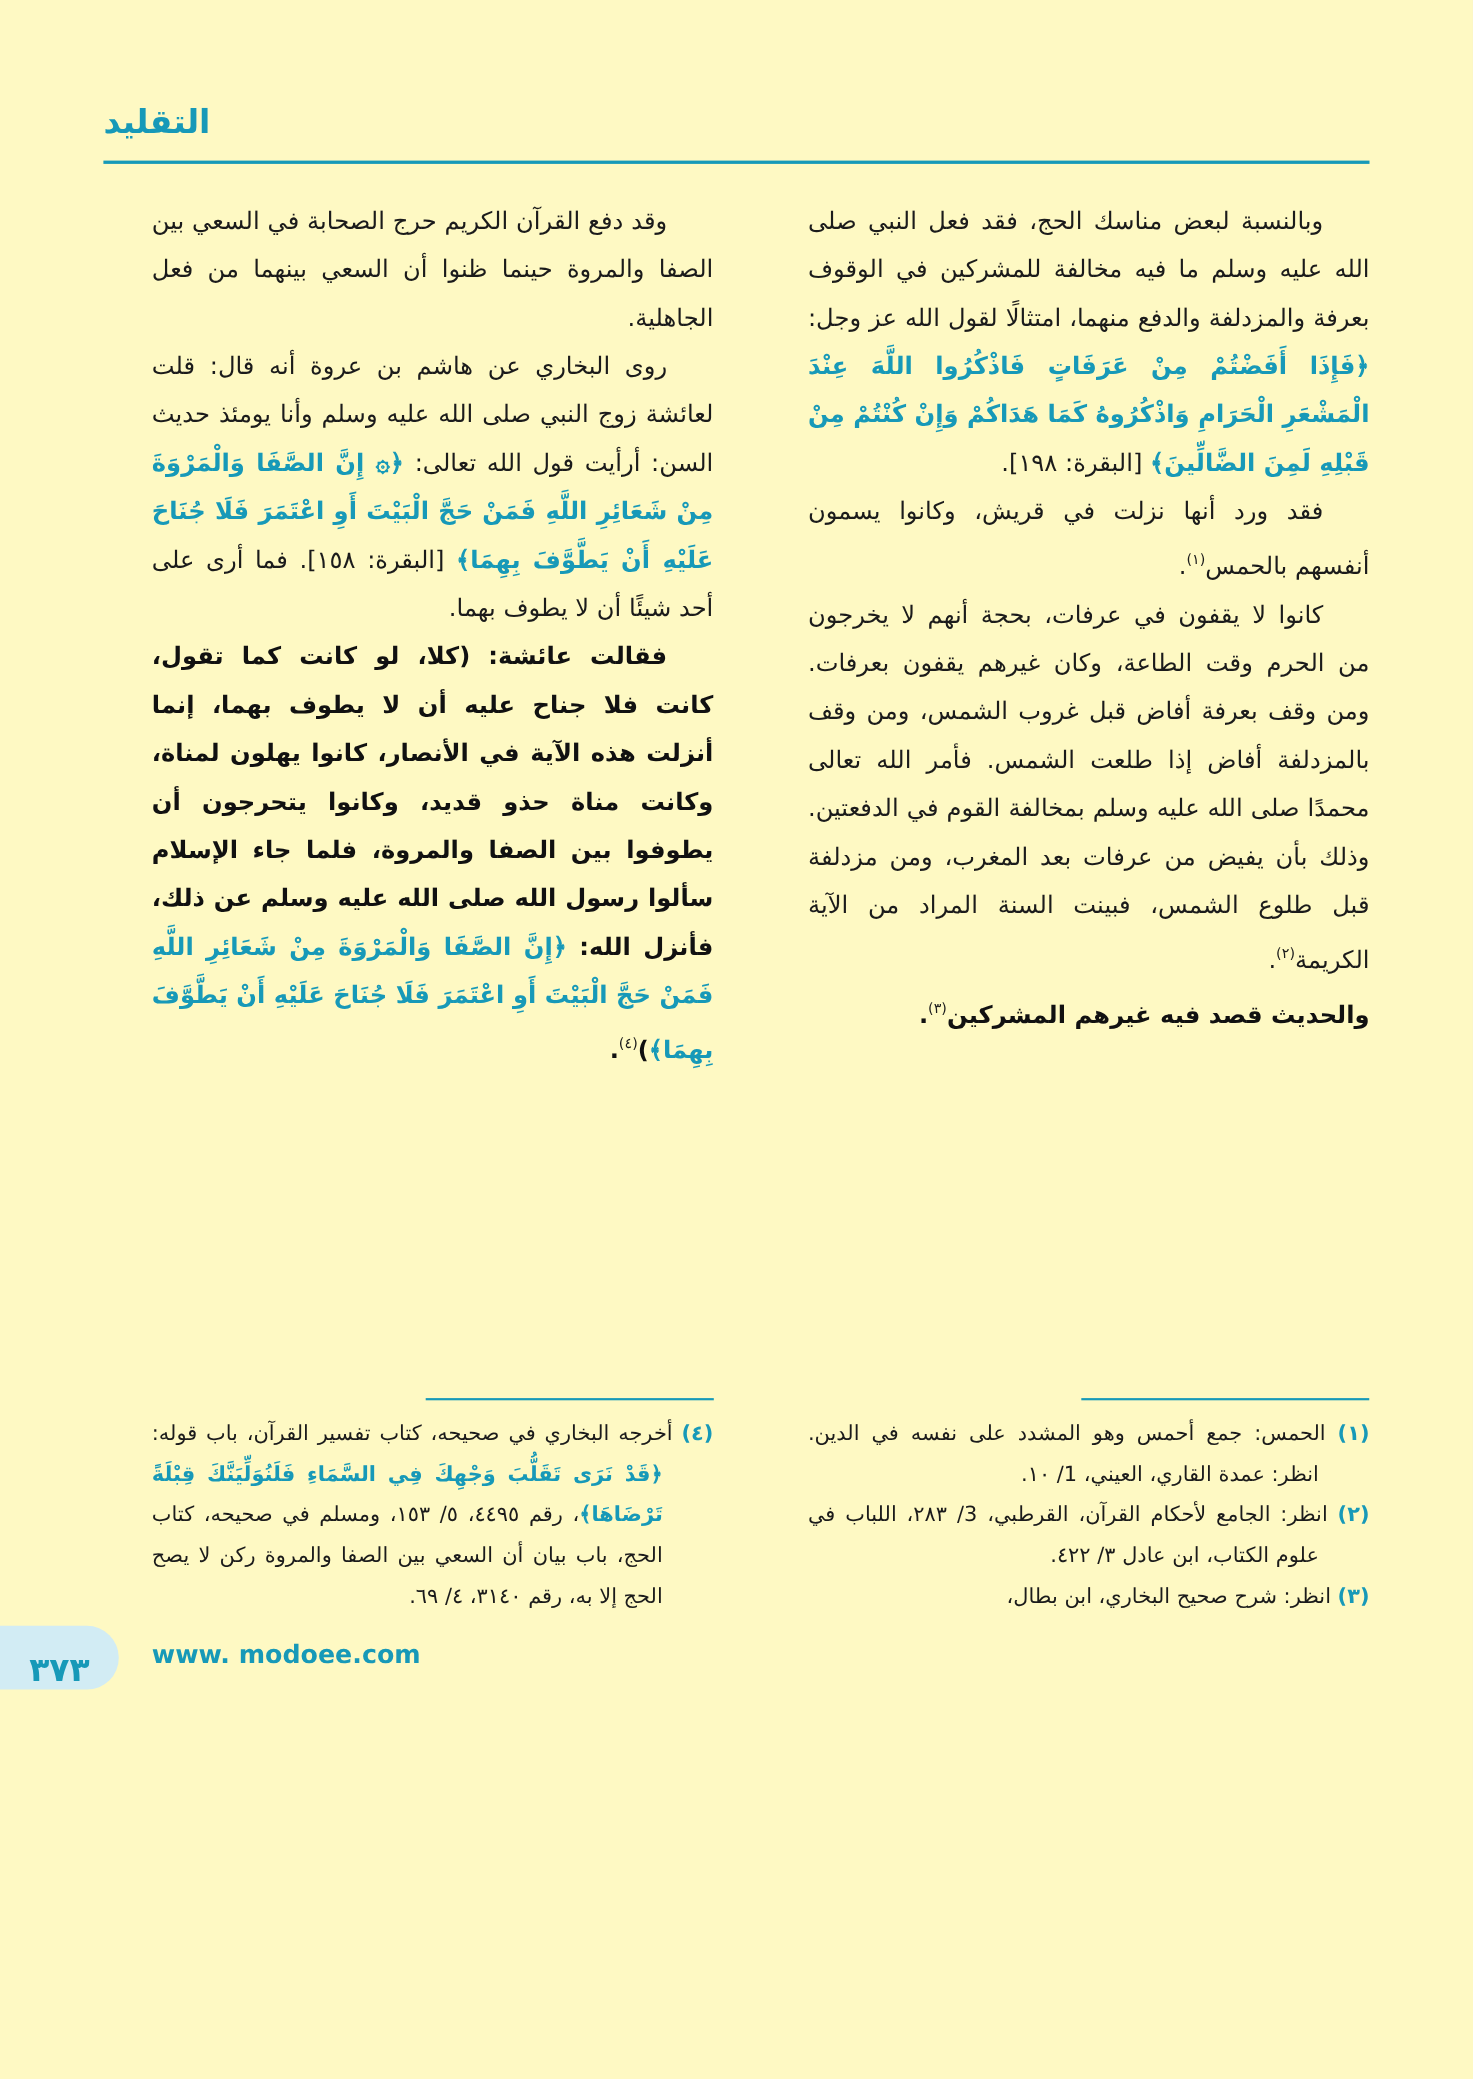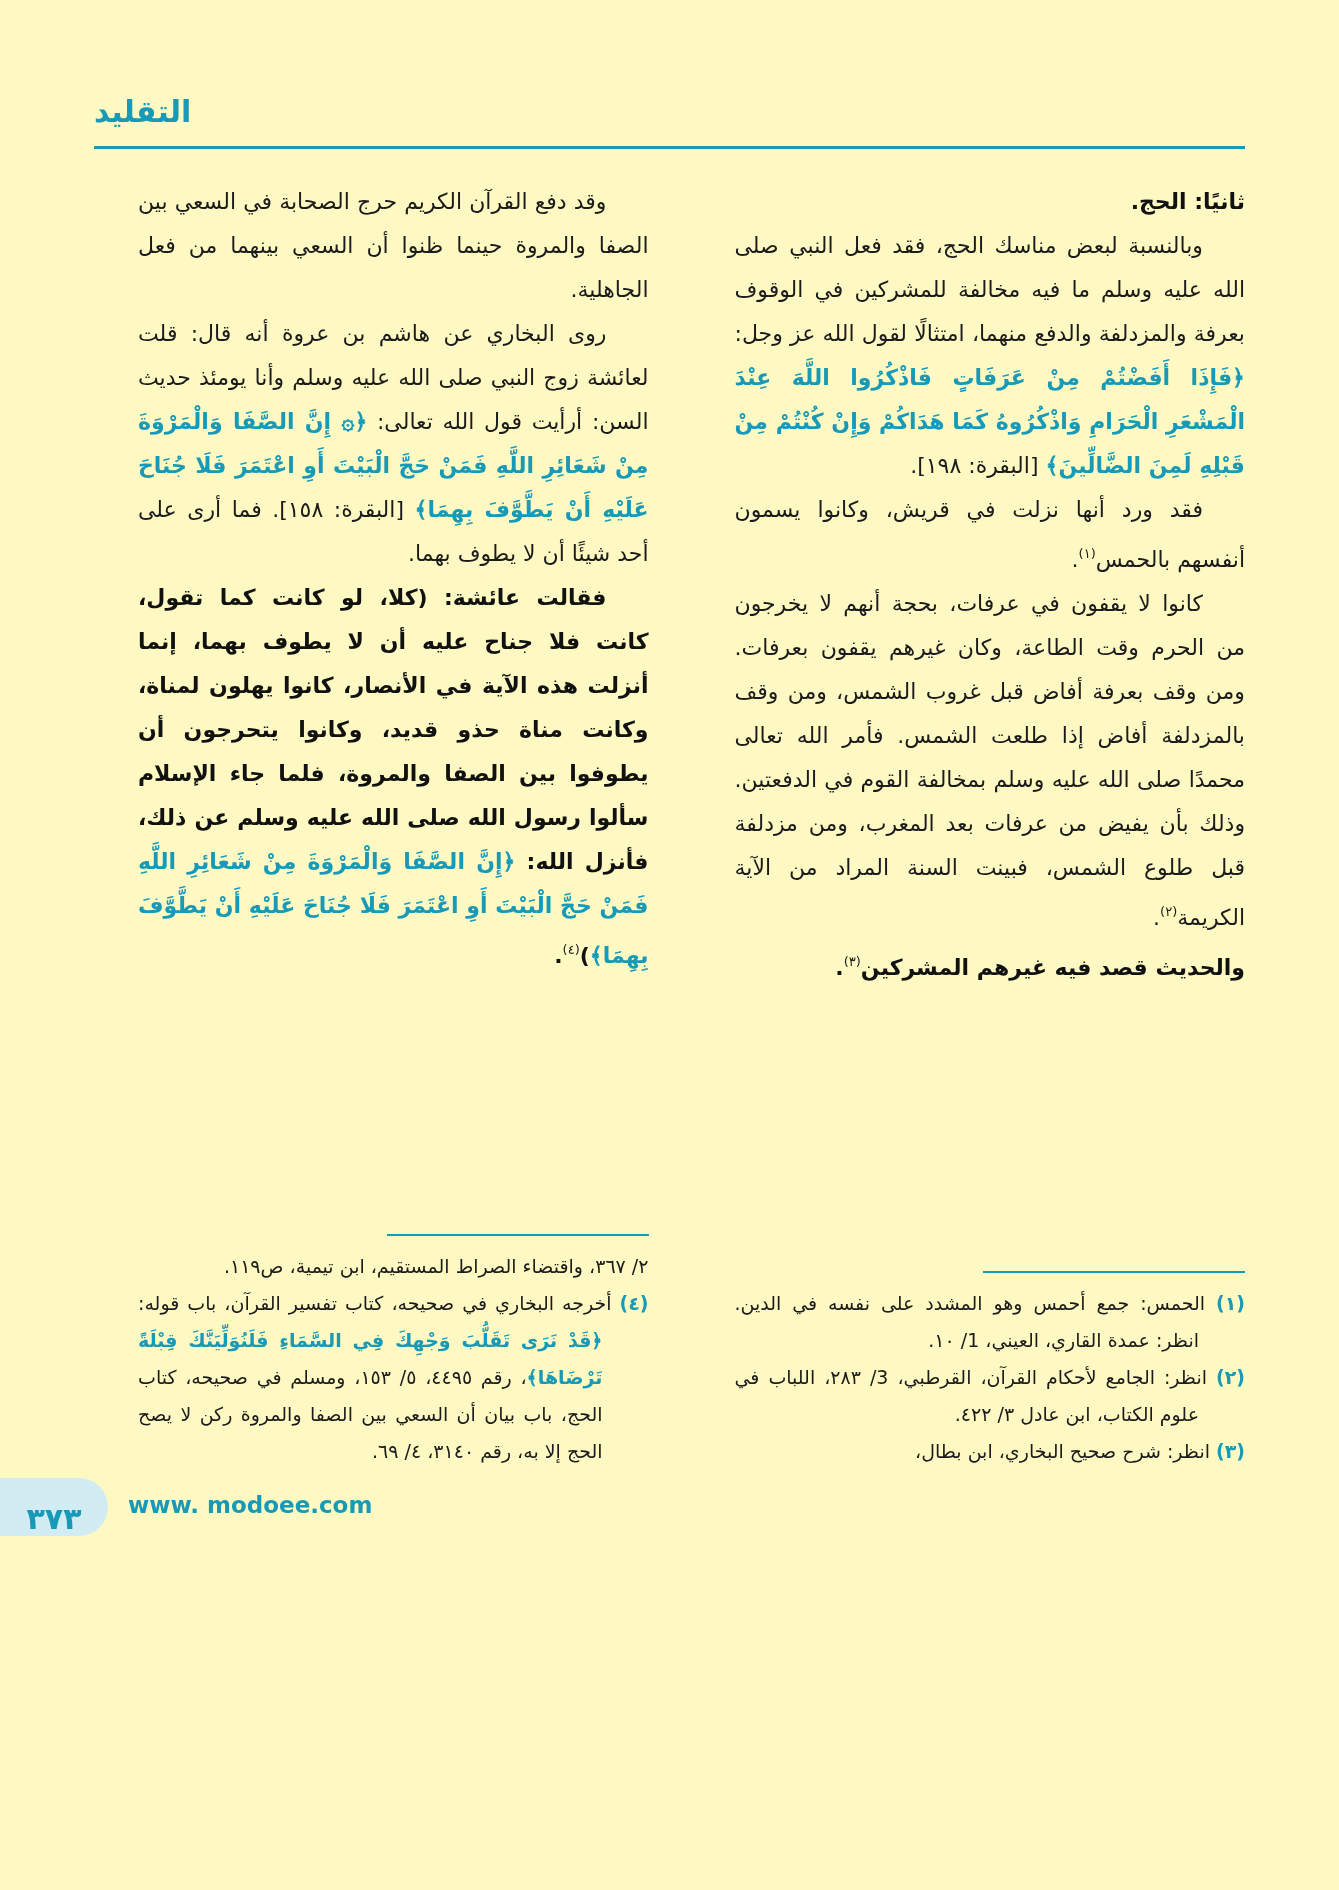--- a/index.html
+++ b/index.html
@@ -92,21 +92,21 @@
     border-radius: 0 29px 29px 0;
     display: flex;
     align-items: flex-end;
     justify-content: center;
     font-size: 30px;
     font-weight: bold;
     color: var(--accent);
   }
   .website {
     position: absolute;
-    left: 128px;
+    left: 138px;
     top: 14px;
     color: var(--accent);
     font-size: 23px;
     font-weight: bold;
     direction: ltr;
     font-family: "DejaVu Sans", sans-serif;
   }
 </style>
 </head>
 <body>
@@ -114,21 +114,20 @@
 <div class="page">
 
   <div class="running-head">التقليد</div>
 
   <div class="head-rule"></div>
 
   <div class="columns">
 
     <div class="column">
       <div class="col-body">
-          <p class="para"><span class="seg-b">ثانيًا: الحج.</span></p>
           <p class="para indent"><span class="seg-n">وبالنسبة لبعض مناسك الحج، فقد فعل النبي صلى الله عليه وسلم ما فيه مخالفة للمشركين في الوقوف بعرفة والمزدلفة والدفع منهما، امتثالًا لقول الله عز وجل: </span><span class="seg-q">﴿فَإِذَا أَفَضْتُمْ مِنْ عَرَفَاتٍ فَاذْكُرُوا اللَّهَ عِنْدَ الْمَشْعَرِ الْحَرَامِ وَاذْكُرُوهُ كَمَا هَدَاكُمْ وَإِنْ كُنْتُمْ مِنْ قَبْلِهِ لَمِنَ الضَّالِّينَ﴾</span><span class="seg-n"> [البقرة: ١٩٨].</span></p>
           <p class="para indent"><span class="seg-n">فقد ورد أنها نزلت في قريش، وكانوا يسمون أنفسهم بالحمس</span><span class="seg-sup">(١)</span><span class="seg-n">.</span></p>
           <p class="para indent"><span class="seg-n">كانوا لا يقفون في عرفات، بحجة أنهم لا يخرجون من الحرم وقت الطاعة، وكان غيرهم يقفون بعرفات. ومن وقف بعرفة أفاض قبل غروب الشمس، ومن وقف بالمزدلفة أفاض إذا طلعت الشمس. فأمر الله تعالى محمدًا صلى الله عليه وسلم بمخالفة القوم في الدفعتين. وذلك بأن يفيض من عرفات بعد المغرب، ومن مزدلفة قبل طلوع الشمس، فبينت السنة المراد من الآية الكريمة</span><span class="seg-sup">(٢)</span><span class="seg-n">.</span></p>
           <p class="para"><span class="seg-b">والحديث قصد فيه غيرهم المشركين</span><span class="seg-sup">(٣)</span><span class="seg-b">.</span></p>
         </div>
       <div class="footnotes">
         <div class="fn-rule"></div>
         <div>
             <p class="para hang"><span class="seg-fn">(١)</span><span class="seg-n"> الحمس: جمع أحمس وهو المشدد على نفسه في الدين. انظر: عمدة القاري، العيني، 1/ ١٠.</span></p>
             <p class="para hang"><span class="seg-fn">(٢)</span><span class="seg-n"> انظر: الجامع لأحكام القرآن، القرطبي، 3/ ٢٨٣، اللباب في علوم الكتاب، ابن عادل ٣/ ٤٢٢.</span></p>
@@ -139,21 +138,20 @@
 
     <div class="column">
       <div class="col-body">
           <p class="para indent"><span class="seg-n">وقد دفع القرآن الكريم حرج الصحابة في السعي بين الصفا والمروة حينما ظنوا أن السعي بينهما من فعل الجاهلية.</span></p>
           <p class="para indent"><span class="seg-n">روى البخاري عن هاشم بن عروة أنه قال: قلت لعائشة زوج النبي صلى الله عليه وسلم وأنا يومئذ حديث السن: أرأيت قول الله تعالى: </span><span class="seg-q">﴿۞ إِنَّ الصَّفَا وَالْمَرْوَةَ مِنْ شَعَائِرِ اللَّهِ فَمَنْ حَجَّ الْبَيْتَ أَوِ اعْتَمَرَ فَلَا جُنَاحَ عَلَيْهِ أَنْ يَطَّوَّفَ بِهِمَا﴾</span><span class="seg-n"> [البقرة: ١٥٨]. فما أرى على أحد شيئًا أن لا يطوف بهما.</span></p>
           <p class="para indent"><span class="seg-b">فقالت عائشة: (كلا، لو كانت كما تقول، كانت فلا جناح عليه أن لا يطوف بهما، إنما أنزلت هذه الآية في الأنصار، كانوا يهلون لمناة، وكانت مناة حذو قديد، وكانوا يتحرجون أن يطوفوا بين الصفا والمروة، فلما جاء الإسلام سألوا رسول الله صلى الله عليه وسلم عن ذلك، فأنزل الله: </span><span class="seg-q">﴿إِنَّ الصَّفَا وَالْمَرْوَةَ مِنْ شَعَائِرِ اللَّهِ فَمَنْ حَجَّ الْبَيْتَ أَوِ اعْتَمَرَ فَلَا جُنَاحَ عَلَيْهِ أَنْ يَطَّوَّفَ بِهِمَا﴾</span><span class="seg-b">)</span><span class="seg-sup">(٤)</span><span class="seg-b">.</span></p>
         </div>
       <div class="footnotes">
         <div class="fn-rule"></div>
         <div>
-            <p class="para"><span class="seg-n">٢/ ٣٦٧، واقتضاء الصراط المستقيم، ابن تيمية، ص١١٩.</span></p>
             <p class="para hang"><span class="seg-fn">(٤)</span><span class="seg-n"> أخرجه البخاري في صحيحه، كتاب تفسير القرآن، باب قوله: </span><span class="seg-q">﴿قَدْ نَرَى تَقَلُّبَ وَجْهِكَ فِي السَّمَاءِ فَلَنُوَلِّيَنَّكَ قِبْلَةً تَرْضَاهَا﴾</span><span class="seg-n">، رقم ٤٤٩٥، ٥/ ١٥٣، ومسلم في صحيحه، كتاب الحج، باب بيان أن السعي بين الصفا والمروة ركن لا يصح الحج إلا به، رقم ٣١٤٠، ٤/ ٦٩.</span></p>
           </div>
       </div>
     </div>
 
   </div>
 
   <div class="footer-area">
     <div class="page-number-badge">
       <span>٣٧٣</span>

